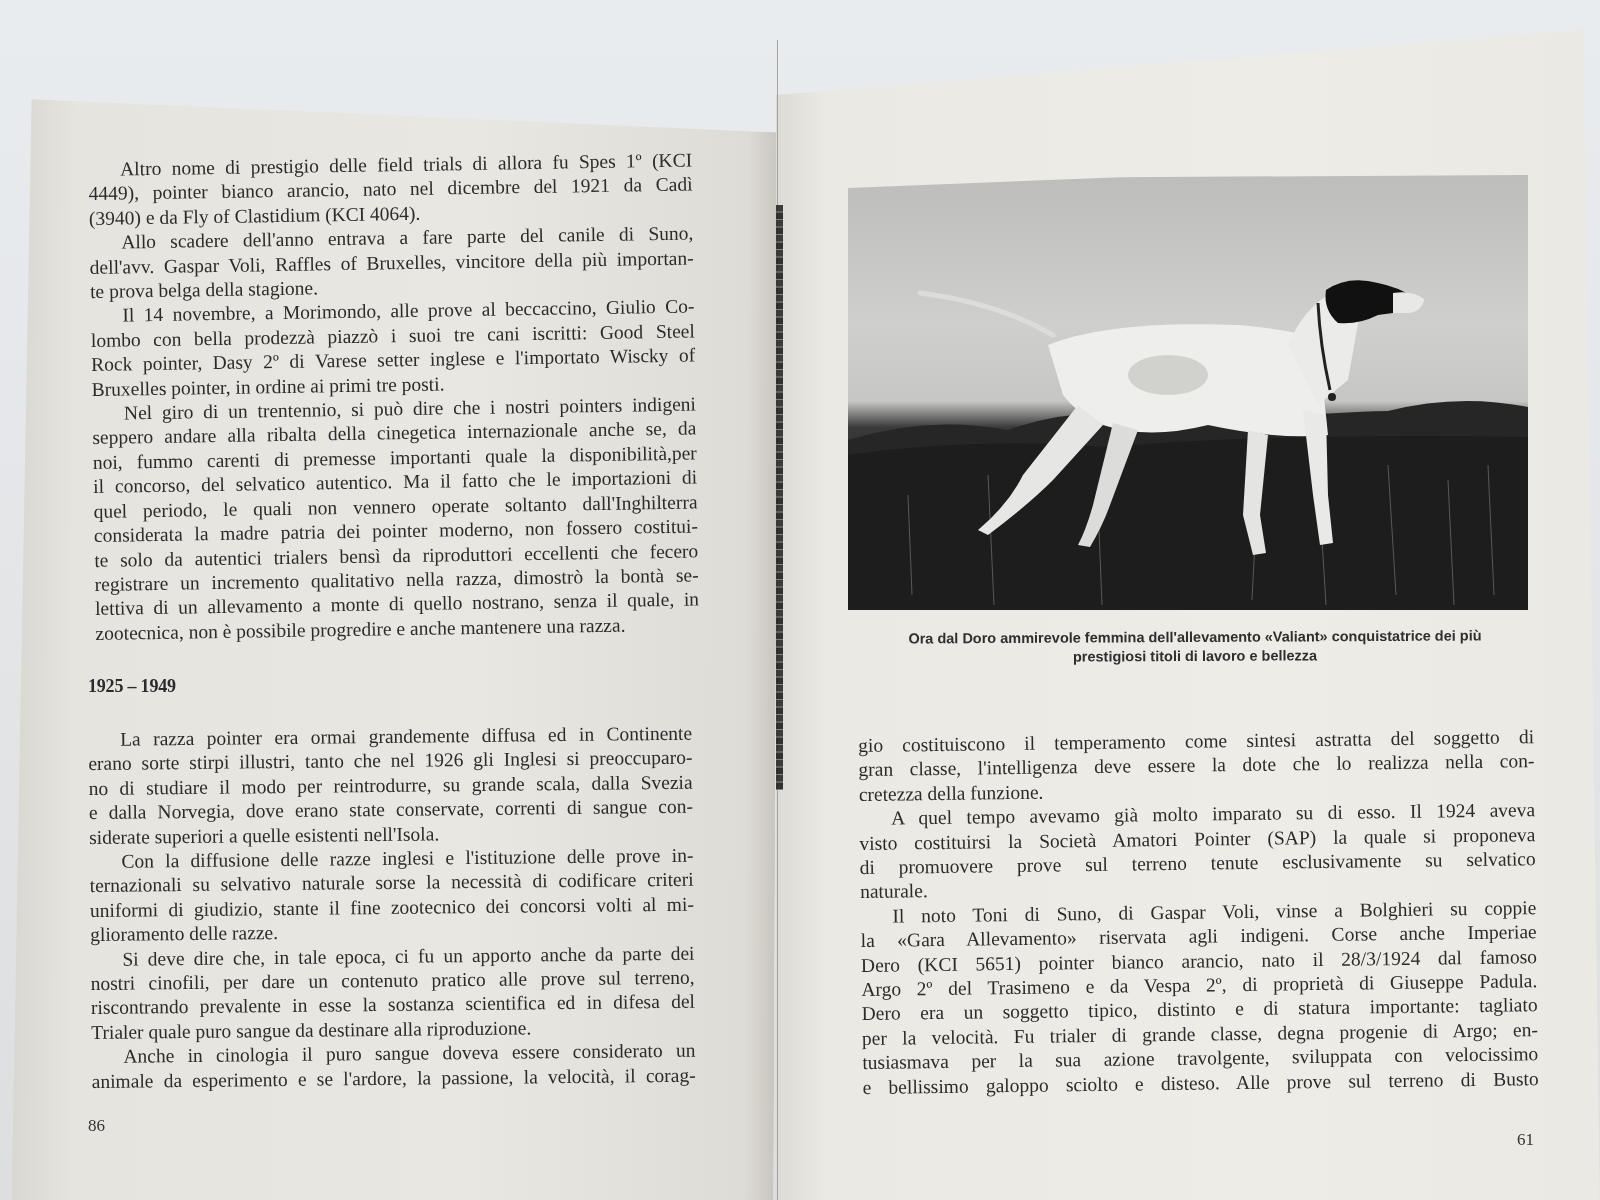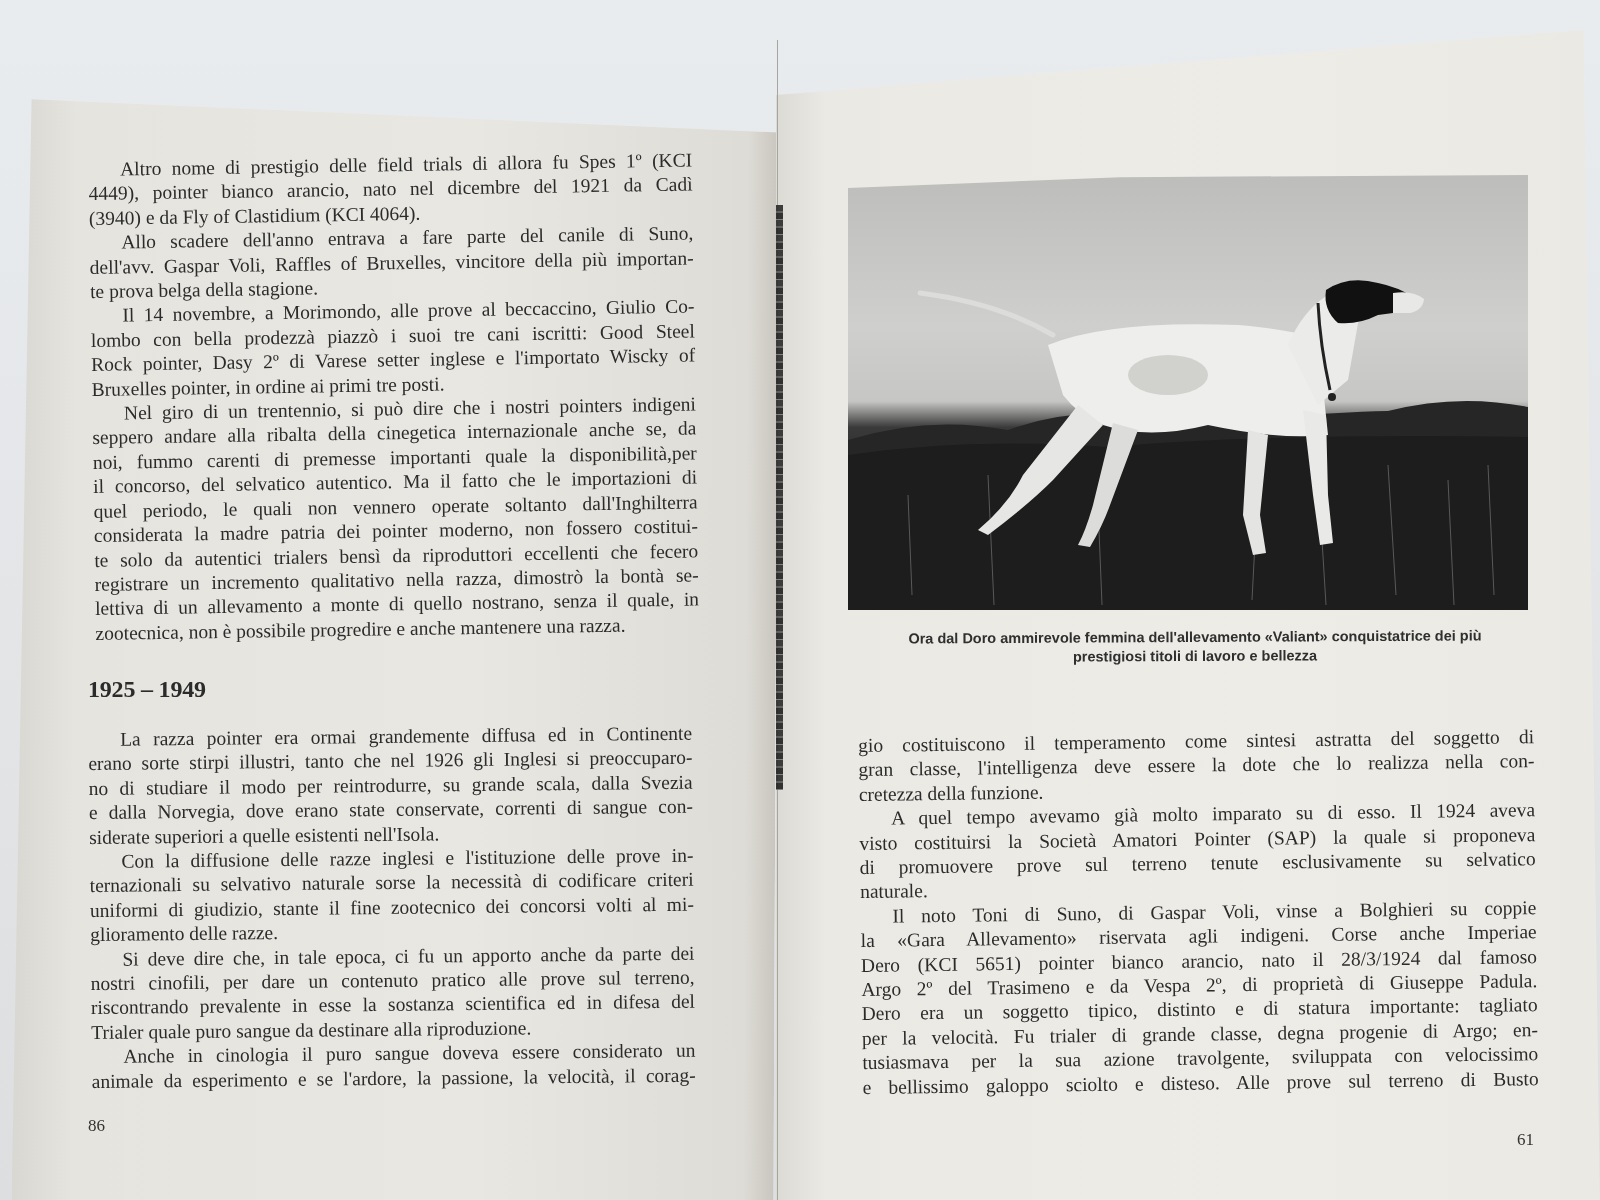--- a/index.html
+++ b/index.html
@@ -31,21 +31,21 @@
 
   .text-block{position:absolute;font-size:19.5px;line-height:24.4px;color:#2b2b2b;}
   .left-col{left:88px;width:604px;transform:rotate(-0.9deg);transform-origin:left top;}
   .left-col.top{top:158px;}
   .left-col.bottom{top:728px;transform:rotate(-0.6deg);}
   .line{display:block;white-space:nowrap;text-align:justify;text-align-last:justify;}
   .line.last{text-align-last:left;}
   .indent{padding-left:32px;}
 
   .section-heading{
-    position:absolute;left:88px;top:676px;font-size:24px;font-weight:bold;
+    position:absolute;left:88px;top:676px;font-size:18px;font-weight:bold;
     font-family:"Liberation Serif",serif;color:#2b2b2b;letter-spacing:-0.2px;
   }
   .page-number{position:absolute;font-size:17px;color:#333;}
   .pn-left{left:88px;top:1116px;text-align:right;}
   .pn-right{left:1517px;top:1130px;}
 
   .photo{
     position:absolute;left:848px;top:175px;width:680px;height:435px;
     background:
       radial-gradient(ellipse 30% 18% at 70% 73%,#e7e6e3 0%,rgba(231,230,227,0) 70%),

